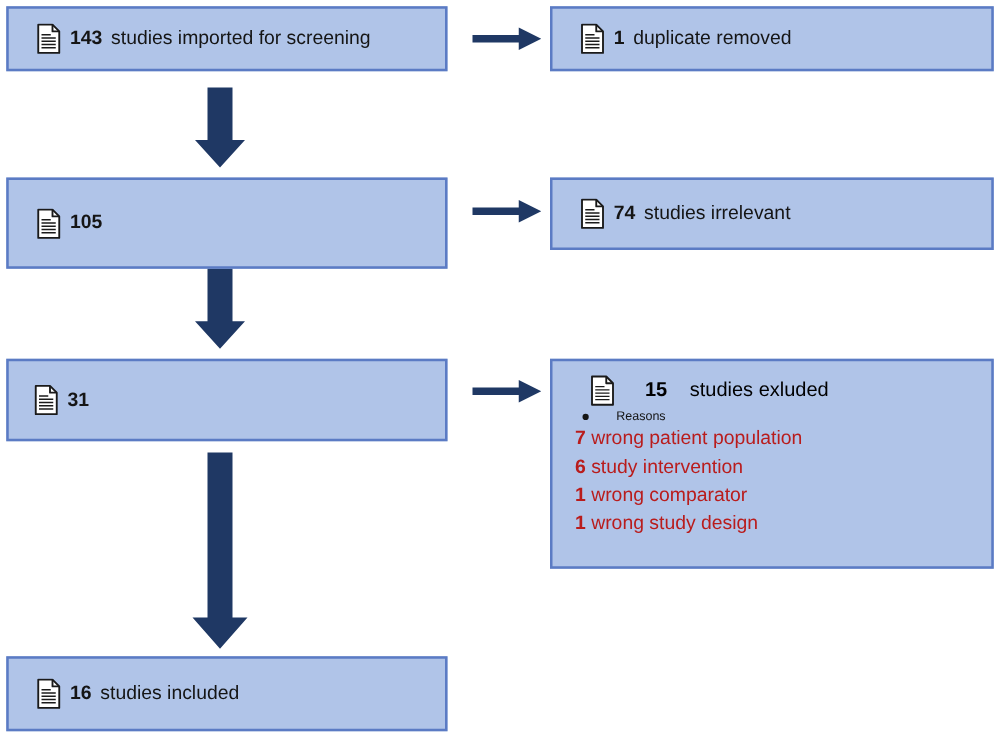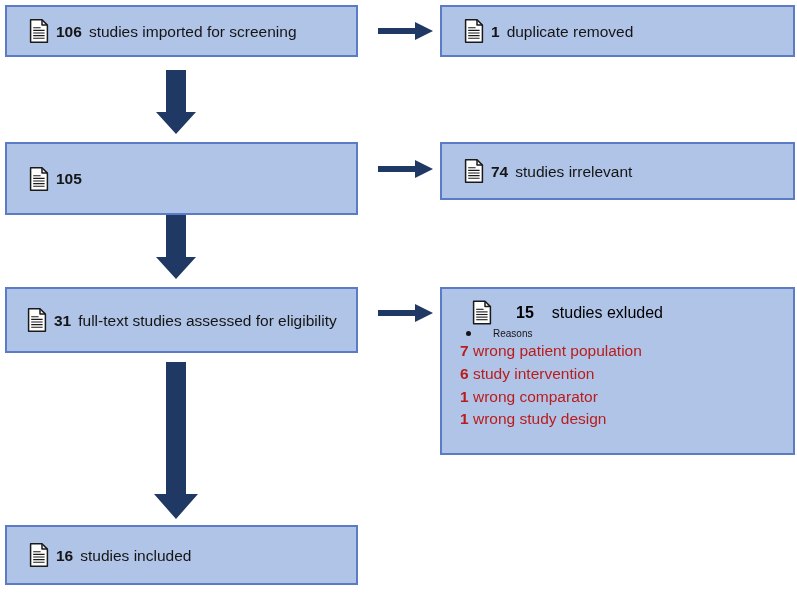--- a/index.html
+++ b/index.html
@@ -147,21 +147,21 @@
         <path d="M1.6,1.2 L13,1.2 L18.4,6.6 L18.4,23.8 L1.6,23.8 Z" fill="#ffffff" stroke="#1a1a1a" stroke-width="1.5" stroke-linejoin="round"></path>
         <path d="M13,1.2 L13,6.6 L18.4,6.6" fill="none" stroke="#1a1a1a" stroke-width="1.5" stroke-linejoin="round"></path>
         <g stroke="#1a1a1a" stroke-width="1.1">
           <line x1="4.2" y1="9.3" x2="11.6" y2="9.3"></line>
           <line x1="4.2" y1="11.9" x2="15.6" y2="11.9"></line>
           <line x1="4.2" y1="14.5" x2="15.6" y2="14.5"></line>
           <line x1="4.2" y1="17.1" x2="15.6" y2="17.1"></line>
           <line x1="4.2" y1="19.7" x2="15.6" y2="19.7"></line>
         </g>
       </svg>
-      <span class="num">106</span>
+      <span class="num">143</span>
       <span class="txt">studies imported for screening</span>
     </div>
   </div>
 
   <div class="flow-box" style="left:440px; top:5px; width:355px; height:52px;">
     <div class="box-centered box-line">
       <svg class="doc-icon" viewBox="0 0 20 25">
         <path d="M1.6,1.2 L13,1.2 L18.4,6.6 L18.4,23.8 L1.6,23.8 Z" fill="#ffffff" stroke="#1a1a1a" stroke-width="1.5" stroke-linejoin="round"></path>
         <path d="M13,1.2 L13,6.6 L18.4,6.6" fill="none" stroke="#1a1a1a" stroke-width="1.5" stroke-linejoin="round"></path>
         <g stroke="#1a1a1a" stroke-width="1.1">
@@ -219,21 +219,20 @@
         <path d="M13,1.2 L13,6.6 L18.4,6.6" fill="none" stroke="#1a1a1a" stroke-width="1.5" stroke-linejoin="round"></path>
         <g stroke="#1a1a1a" stroke-width="1.1">
           <line x1="4.2" y1="9.3" x2="11.6" y2="9.3"></line>
           <line x1="4.2" y1="11.9" x2="15.6" y2="11.9"></line>
           <line x1="4.2" y1="14.5" x2="15.6" y2="14.5"></line>
           <line x1="4.2" y1="17.1" x2="15.6" y2="17.1"></line>
           <line x1="4.2" y1="19.7" x2="15.6" y2="19.7"></line>
         </g>
       </svg>
       <span class="num">31</span>
-      <span class="txt">full-text studies assessed for eligibility</span>
     </div>
   </div>
 
   <div class="flow-box" style="left:440px; top:287px; width:355px; height:168px;">
     <div class="excl-inner">
 
       <div class="excl-head">
         <svg class="doc-icon" viewBox="0 0 20 25">
           <path d="M1.6,1.2 L13,1.2 L18.4,6.6 L18.4,23.8 L1.6,23.8 Z" fill="#ffffff" stroke="#1a1a1a" stroke-width="1.5" stroke-linejoin="round"></path>
           <path d="M13,1.2 L13,6.6 L18.4,6.6" fill="none" stroke="#1a1a1a" stroke-width="1.5" stroke-linejoin="round"></path>

